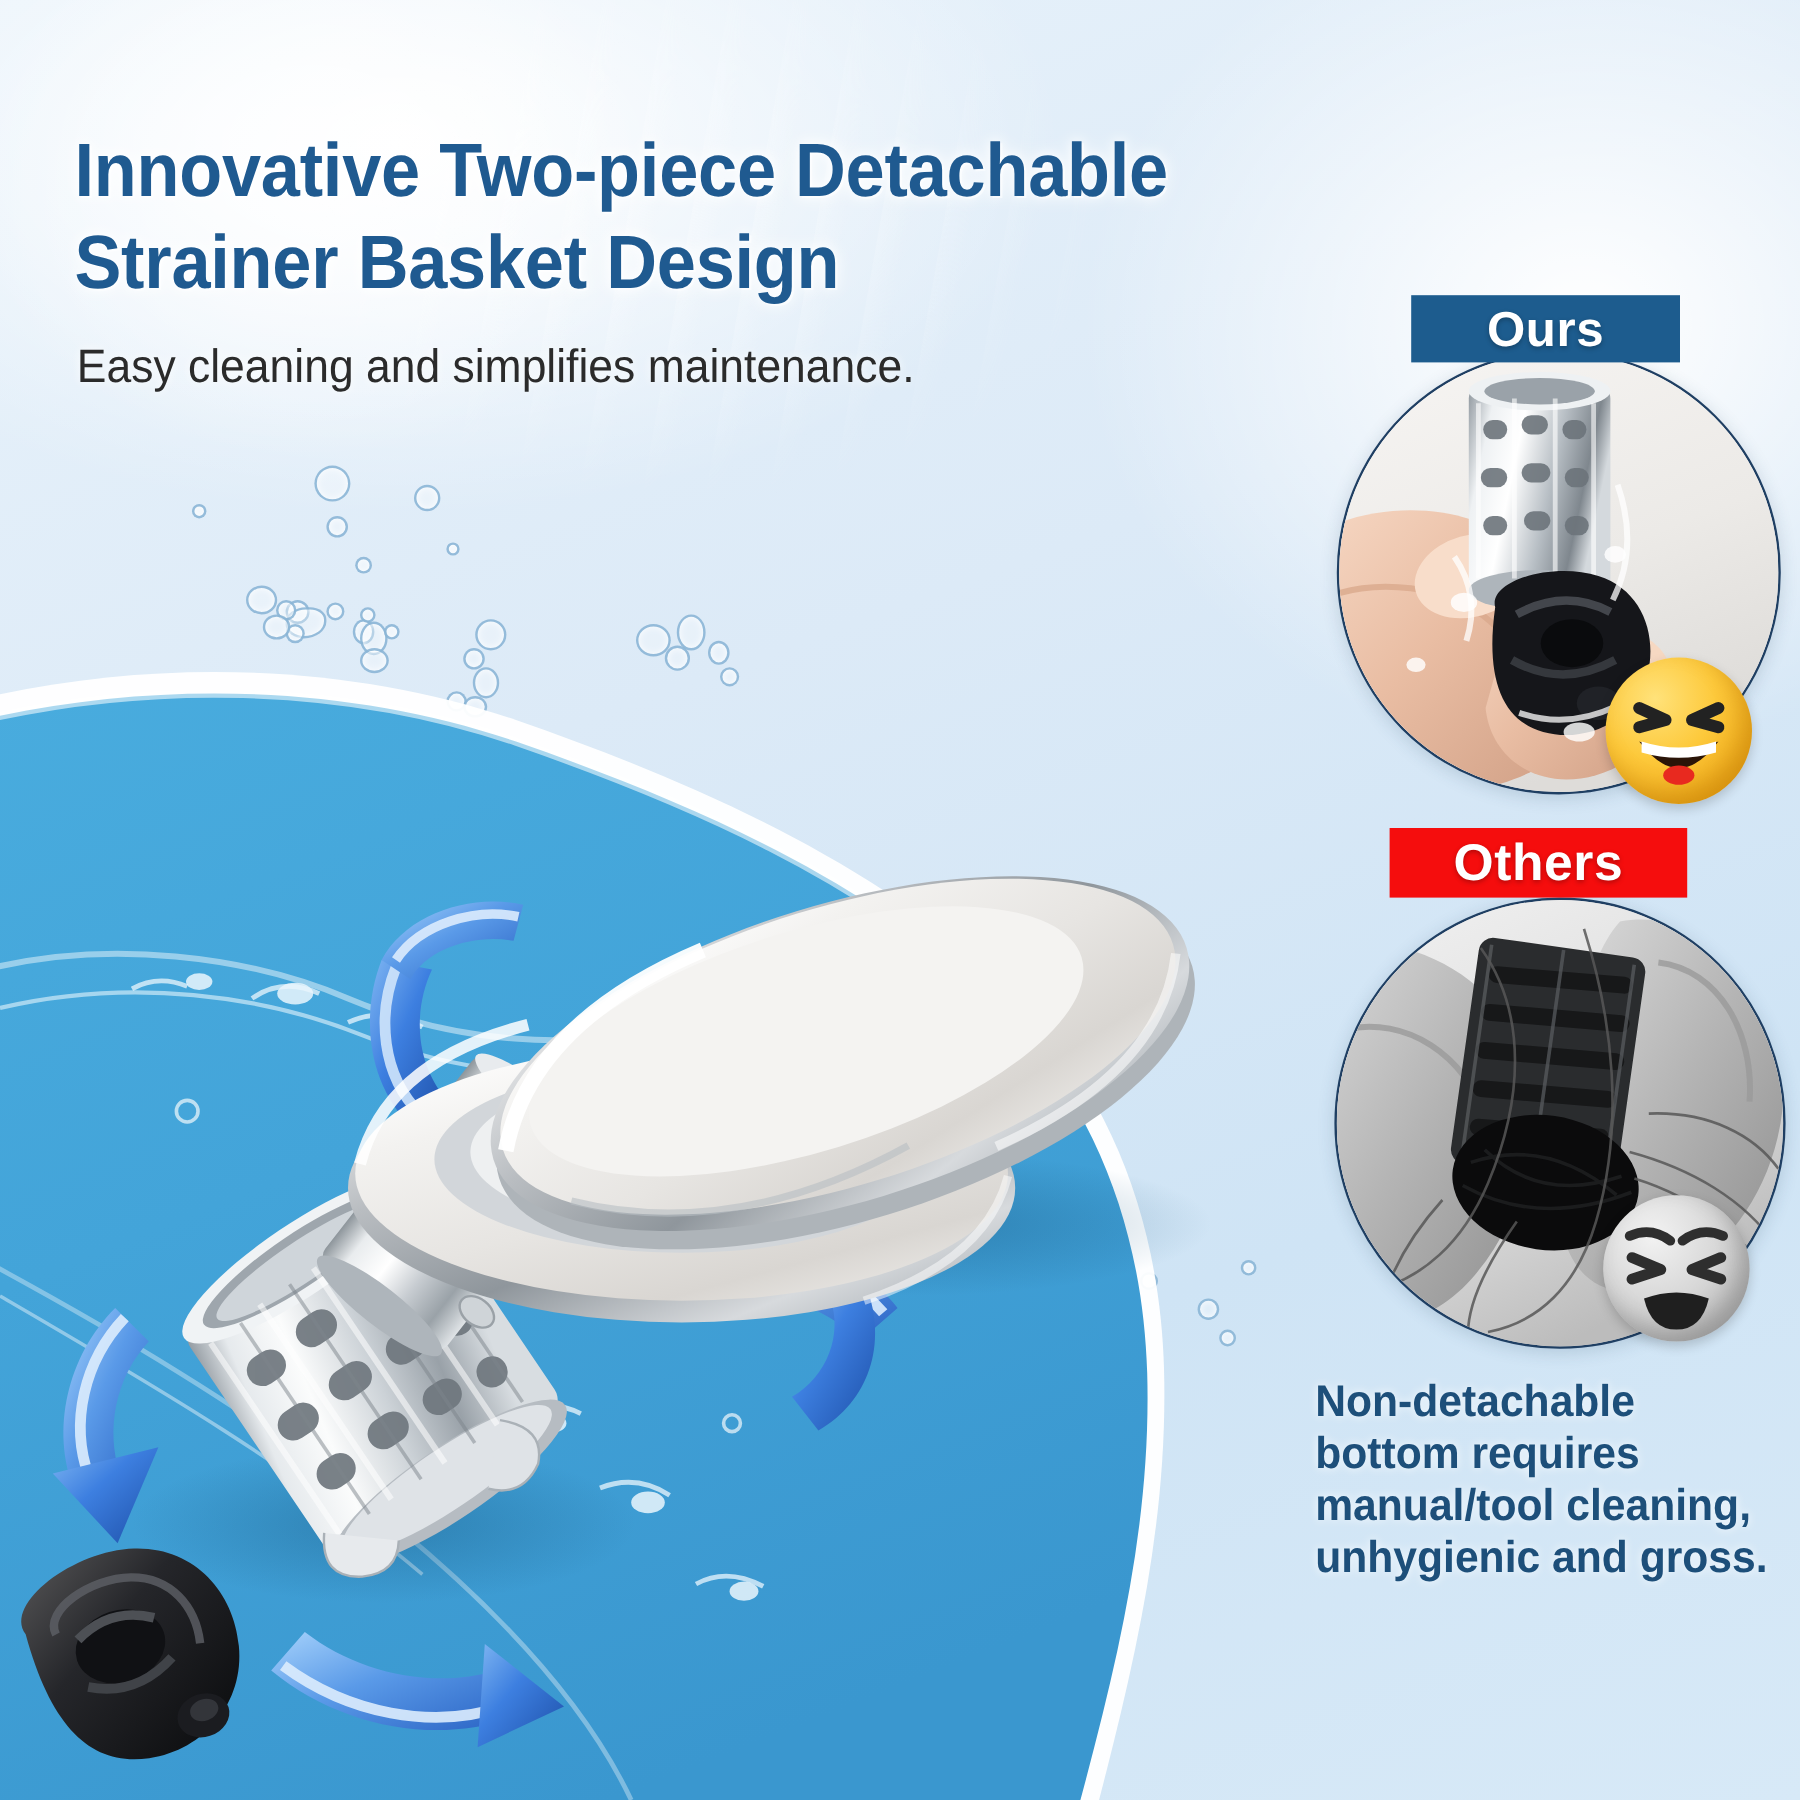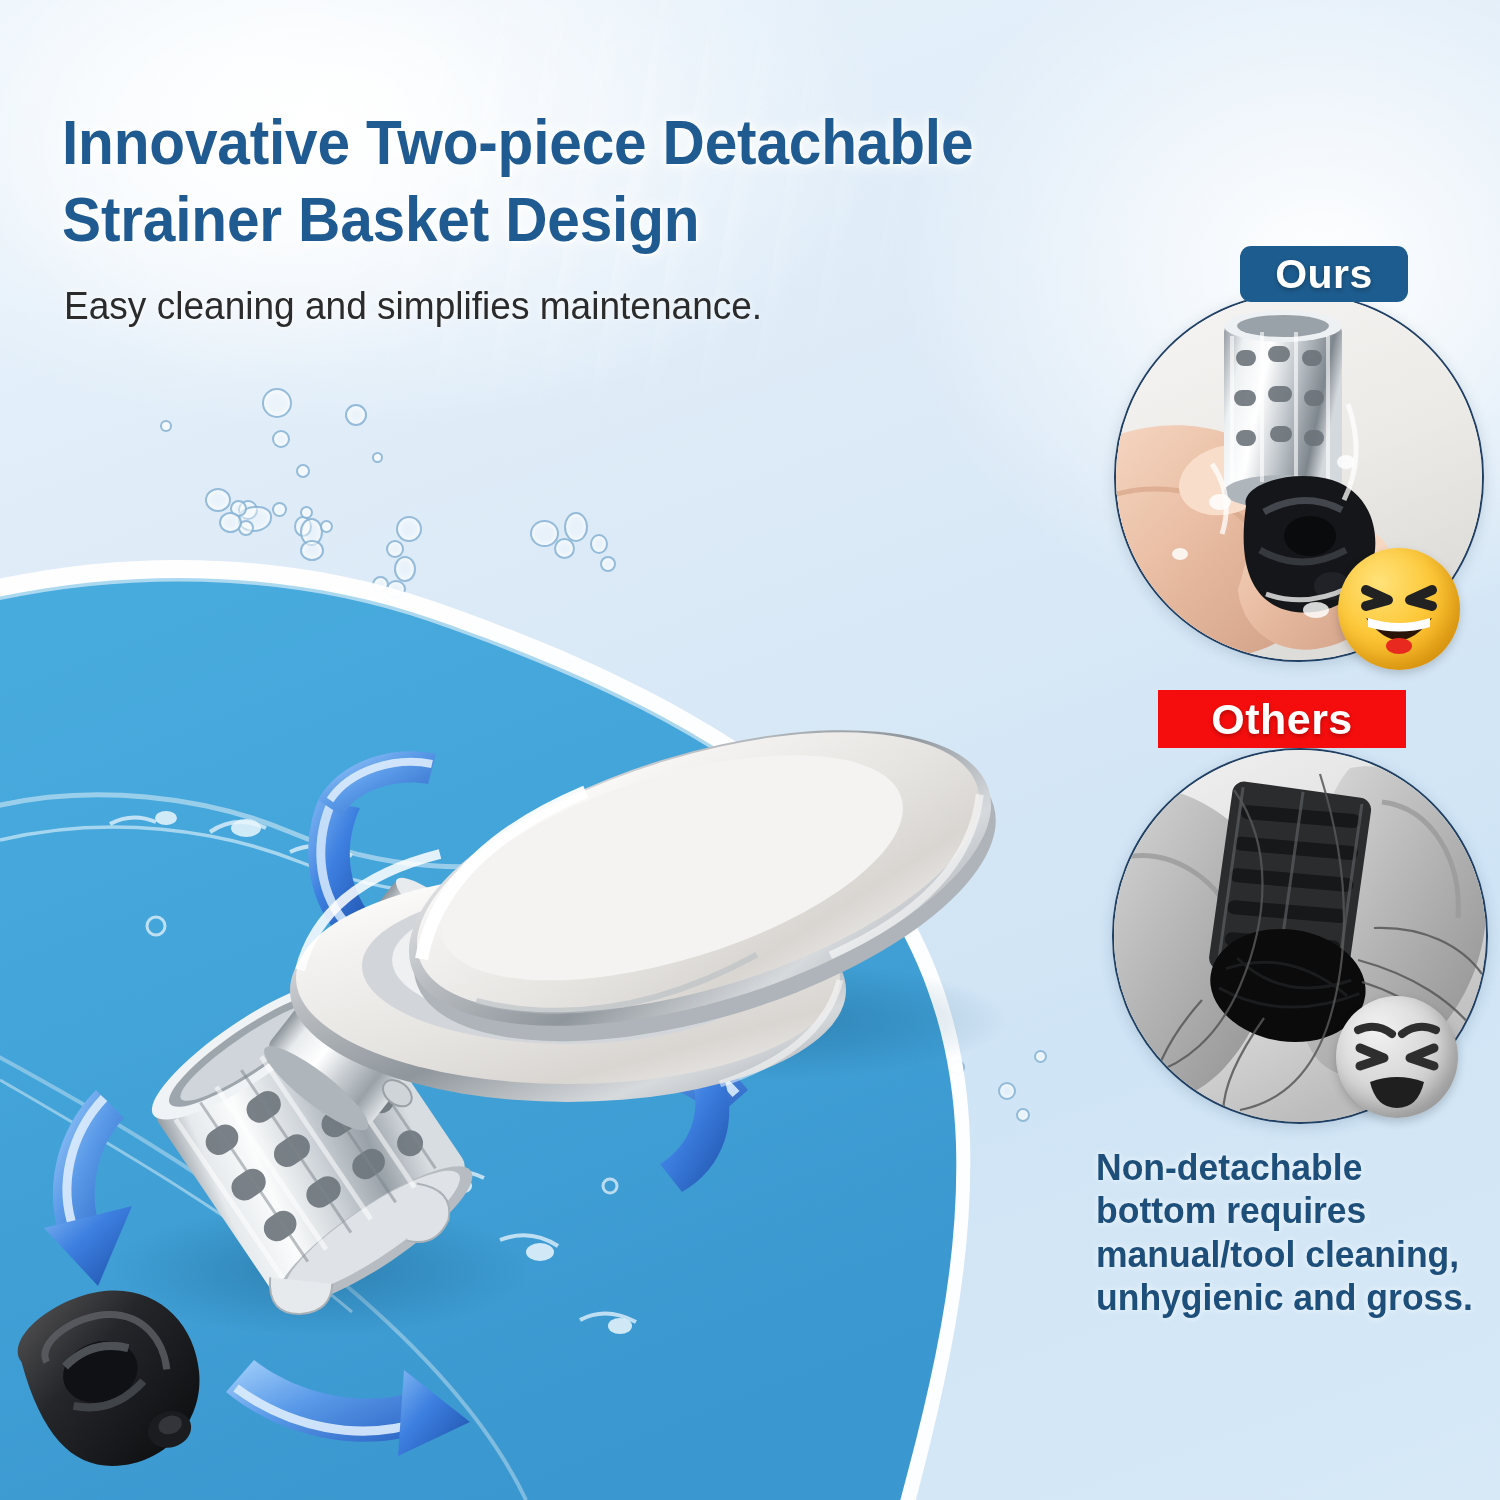--- a/index.html
+++ b/index.html
@@ -56,21 +56,21 @@
     transform:scaleX(.95);transform-origin:left top;
     text-shadow:0 0 8px rgba(255,255,255,.9);
   }
 
   
   .badge{
     position:absolute;display:flex;align-items:center;justify-content:center;
     font-weight:700;color:#ffffff;letter-spacing:.5px;z-index:6;
     text-shadow:0 2px 4px rgba(0,0,0,.28);
   }
-  .badge-ours{left:1240px;top:246px;width:168px;height:56px;background:#1d5c8e;font-size:41px;border-radius:11px;}
+  .badge-ours{left:1176px;top:246px;width:224px;height:56px;background:#1d5c8e;font-size:41px;}
   .badge-others{left:1158px;top:690px;width:248px;height:58px;background:#f50d0d;font-size:43px;}
 
   .photo-circle{
     position:absolute;border-radius:50%;overflow:hidden;
     border:2px solid #1f3f63;
     box-shadow:0 3px 14px rgba(40,70,100,.18);
   }
   .circle-ours{left:1114px;top:292px;width:366px;height:366px;background:#f1efee;}
   .circle-others{left:1112px;top:748px;width:372px;height:372px;background:#cfcfcf;}
 

